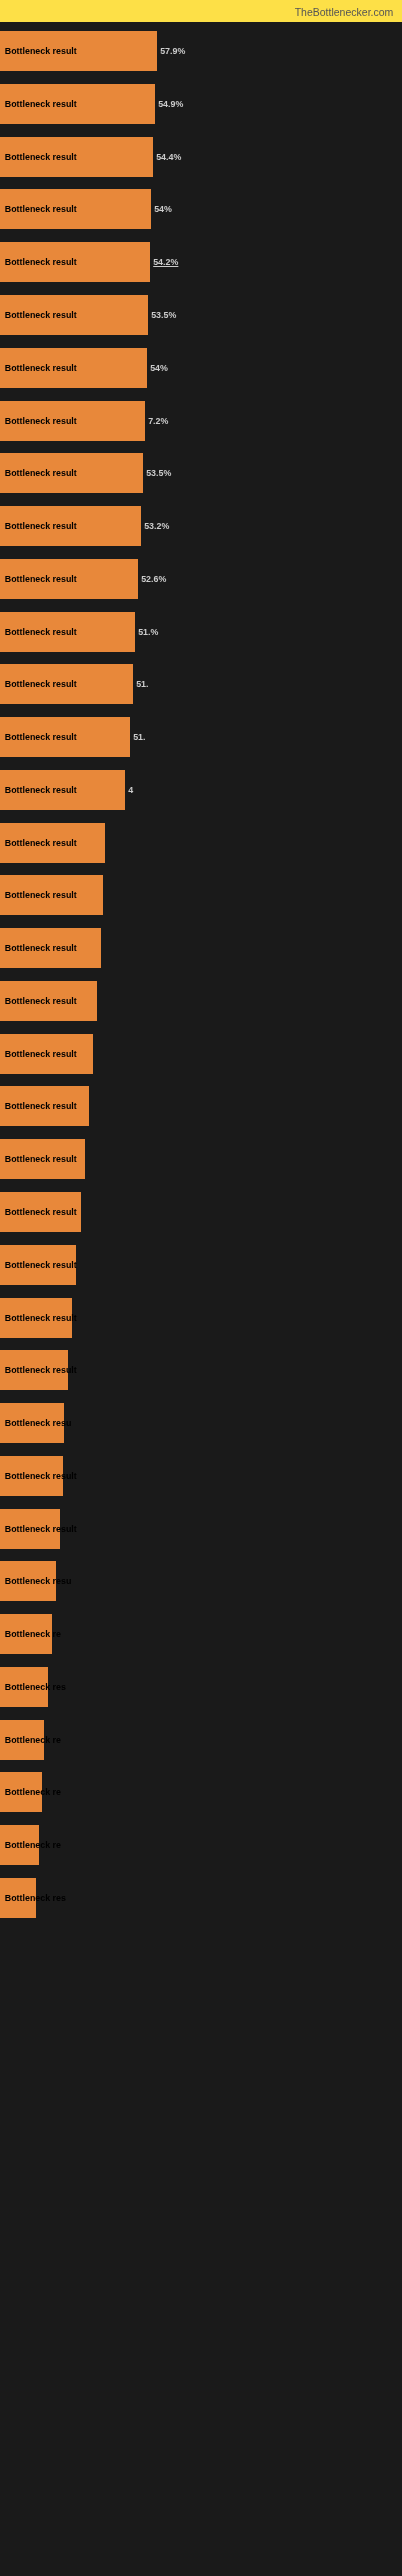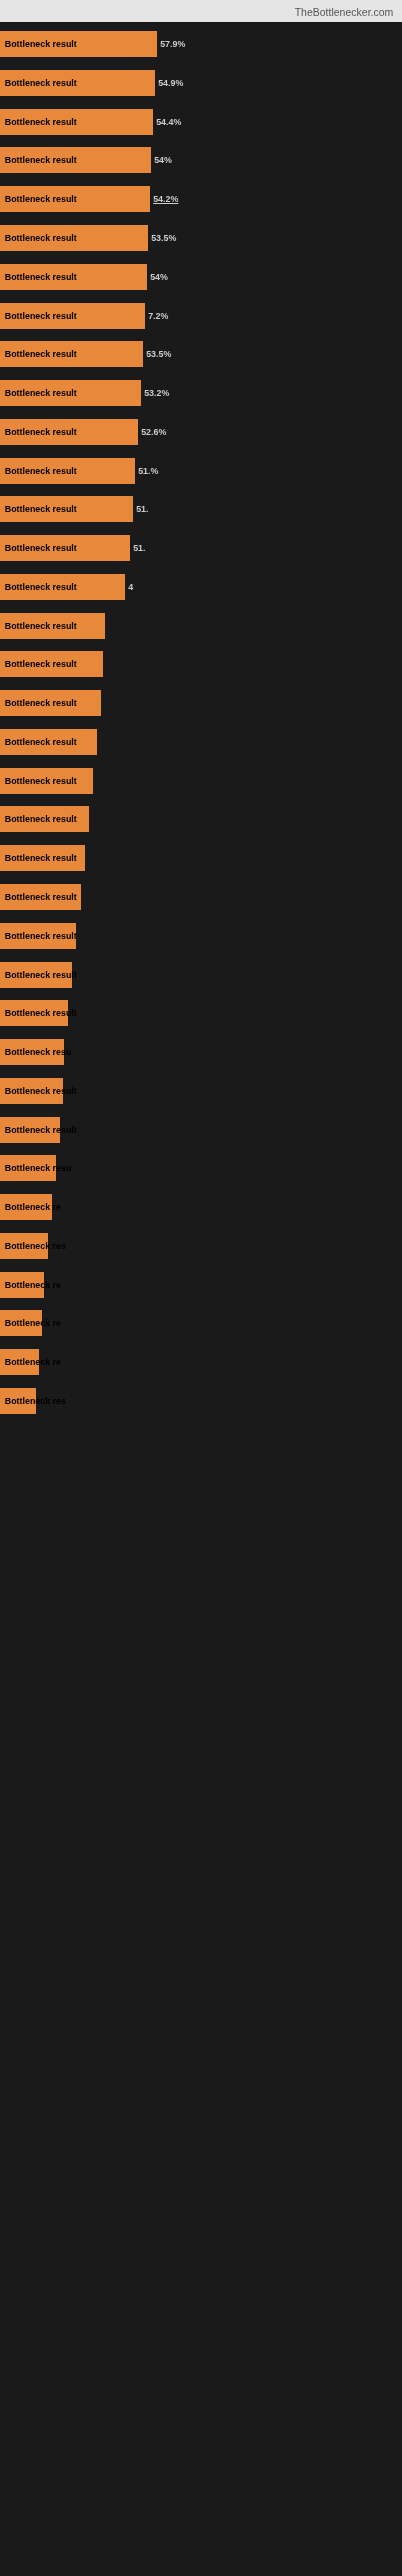--- a/index.html
+++ b/index.html
@@ -11,31 +11,31 @@
       background: #1a1a1a;
       font-family: Arial, sans-serif;
       width: 403px;
       min-height: 2576px;
     }
     .header {
       text-align: right;
       padding: 6.4px 9.7px 3.2px;
       color: #555;
       font-size: 10.5px;
-      background: #e5e5e5;
+      background: #fde047;
     }
     .bar-container {
       display: flex;
       align-items: center;
       margin: 1.6px 0;
       padding: 1.6px 0;
     }
     .bar {
       background: #e8883a;
-      height: 26px;
+      height: 40px;
       display: flex;
       align-items: center;
       padding-left: 3.2px;
       position: relative;
     }
     .bar-label {
       color: #000;
       font-size: 8.9px;
       font-weight: bold;
       white-space: nowrap;

